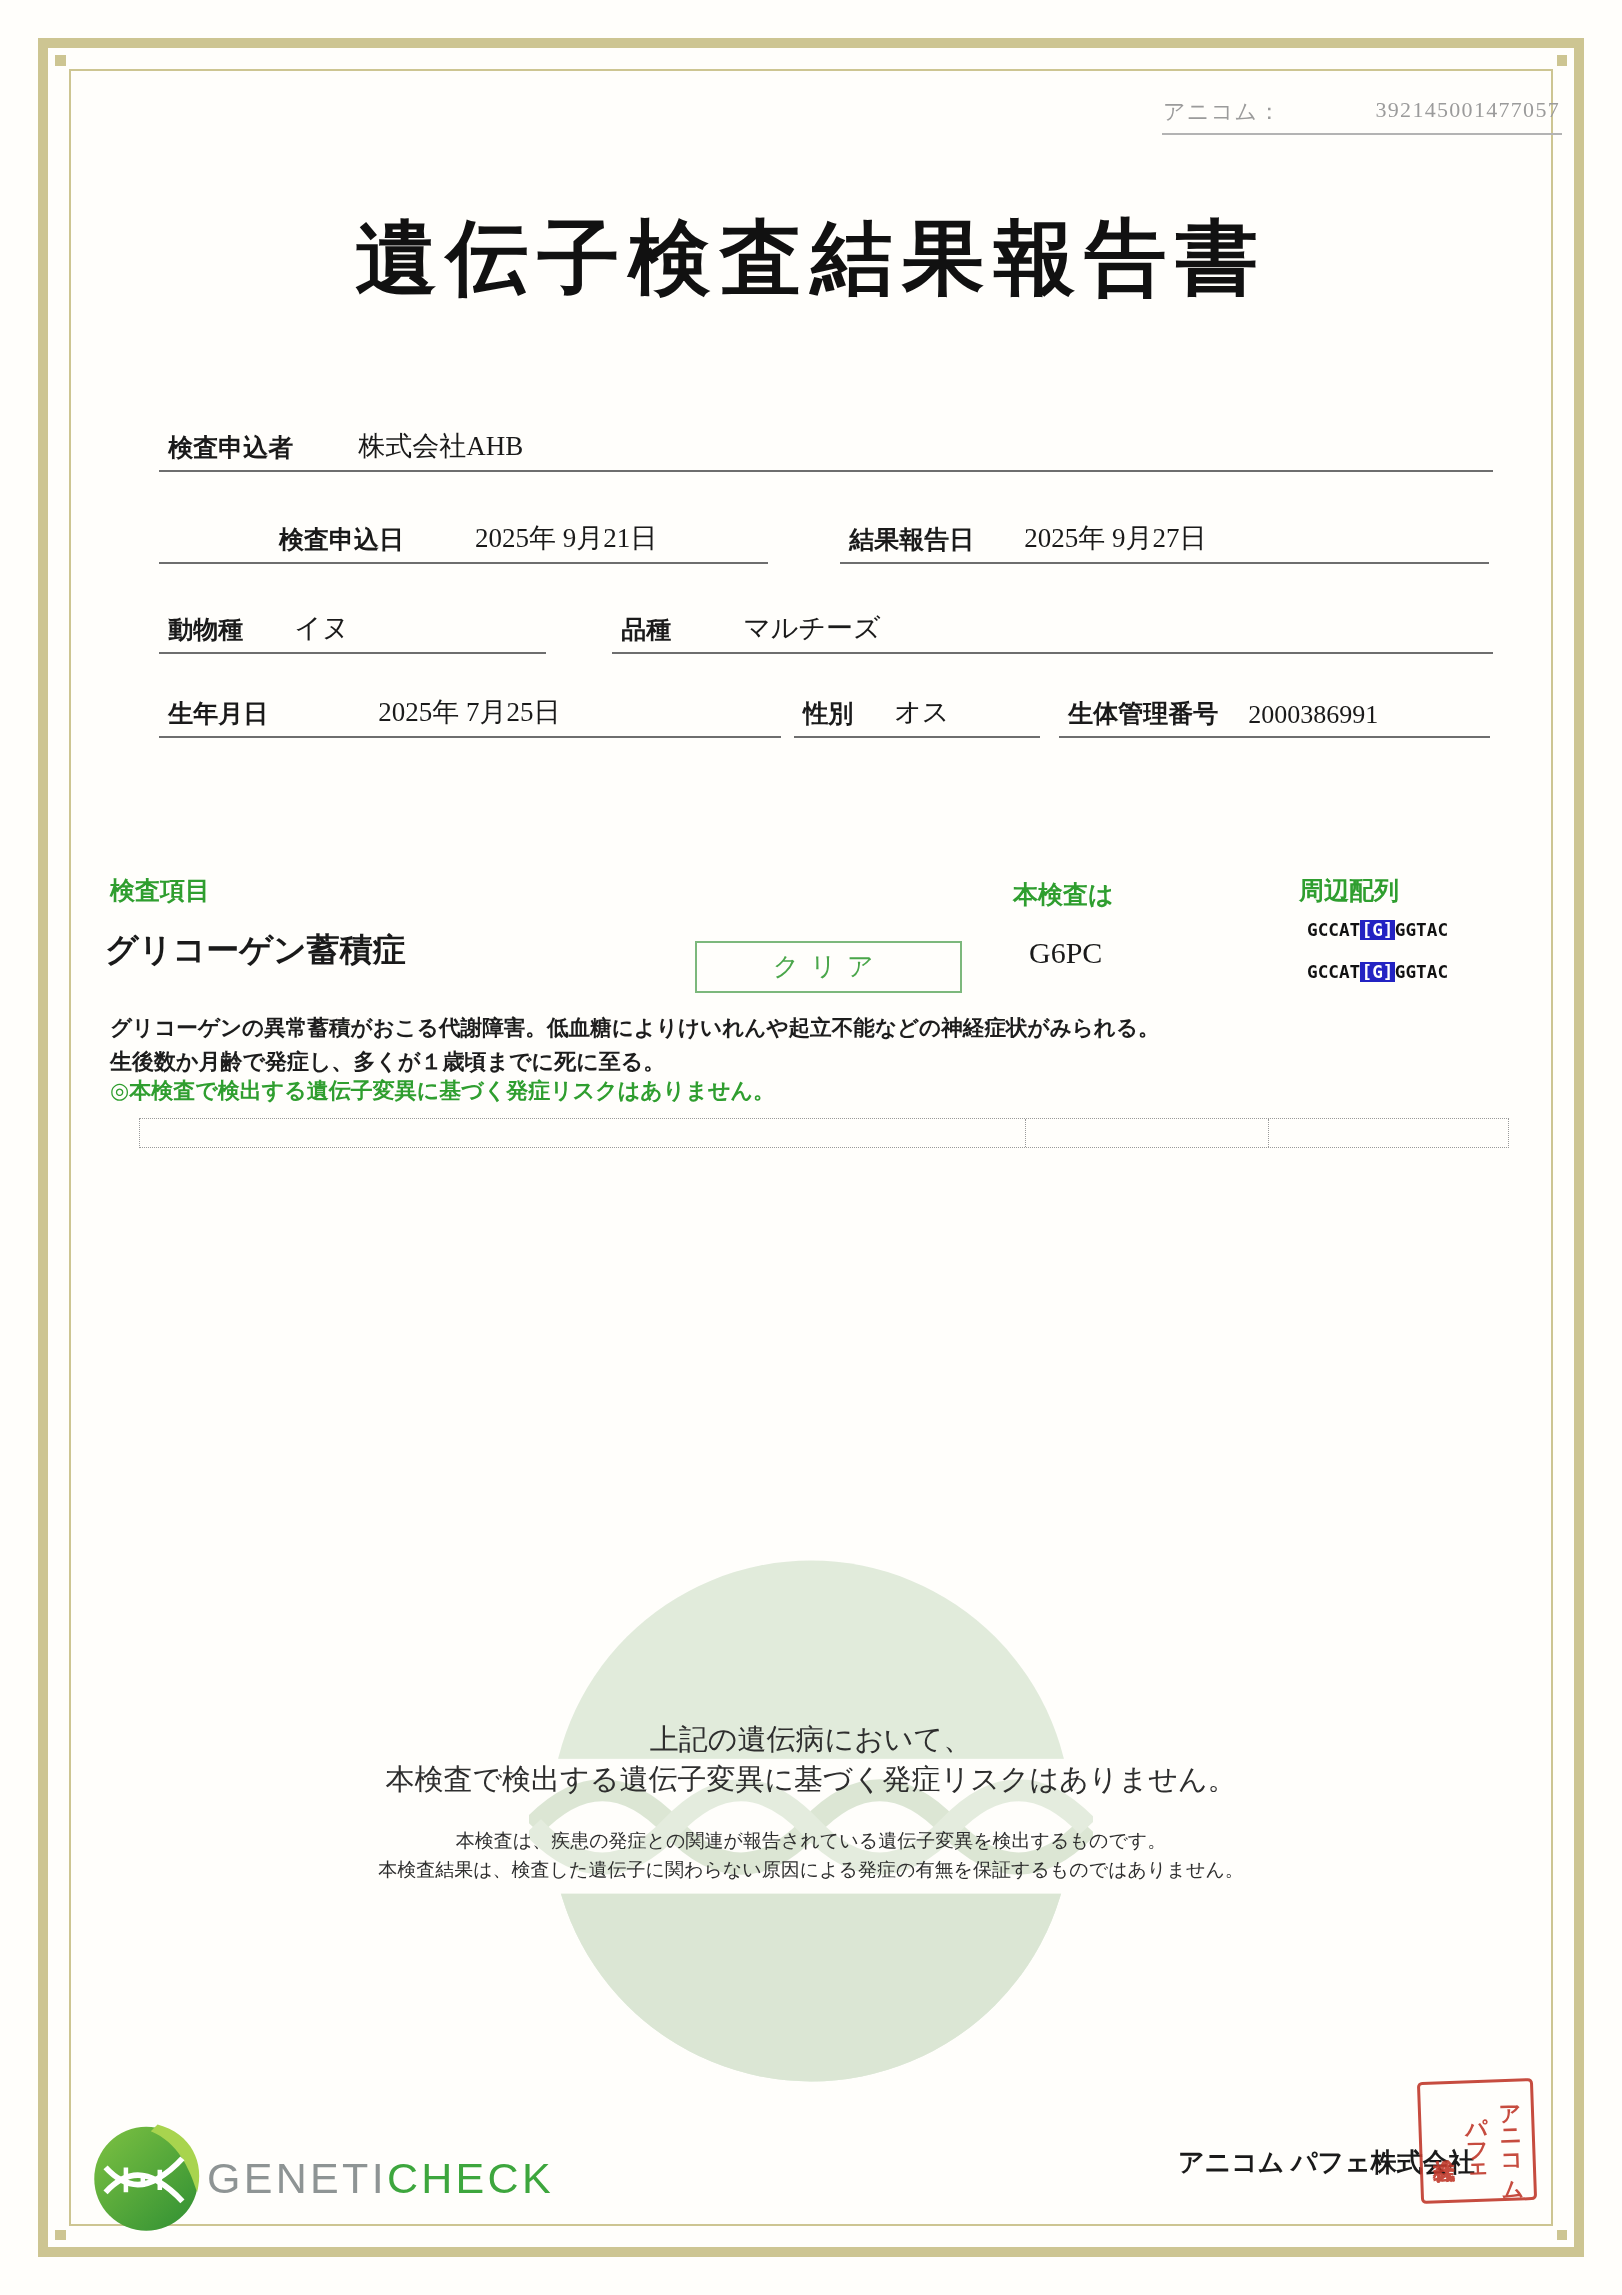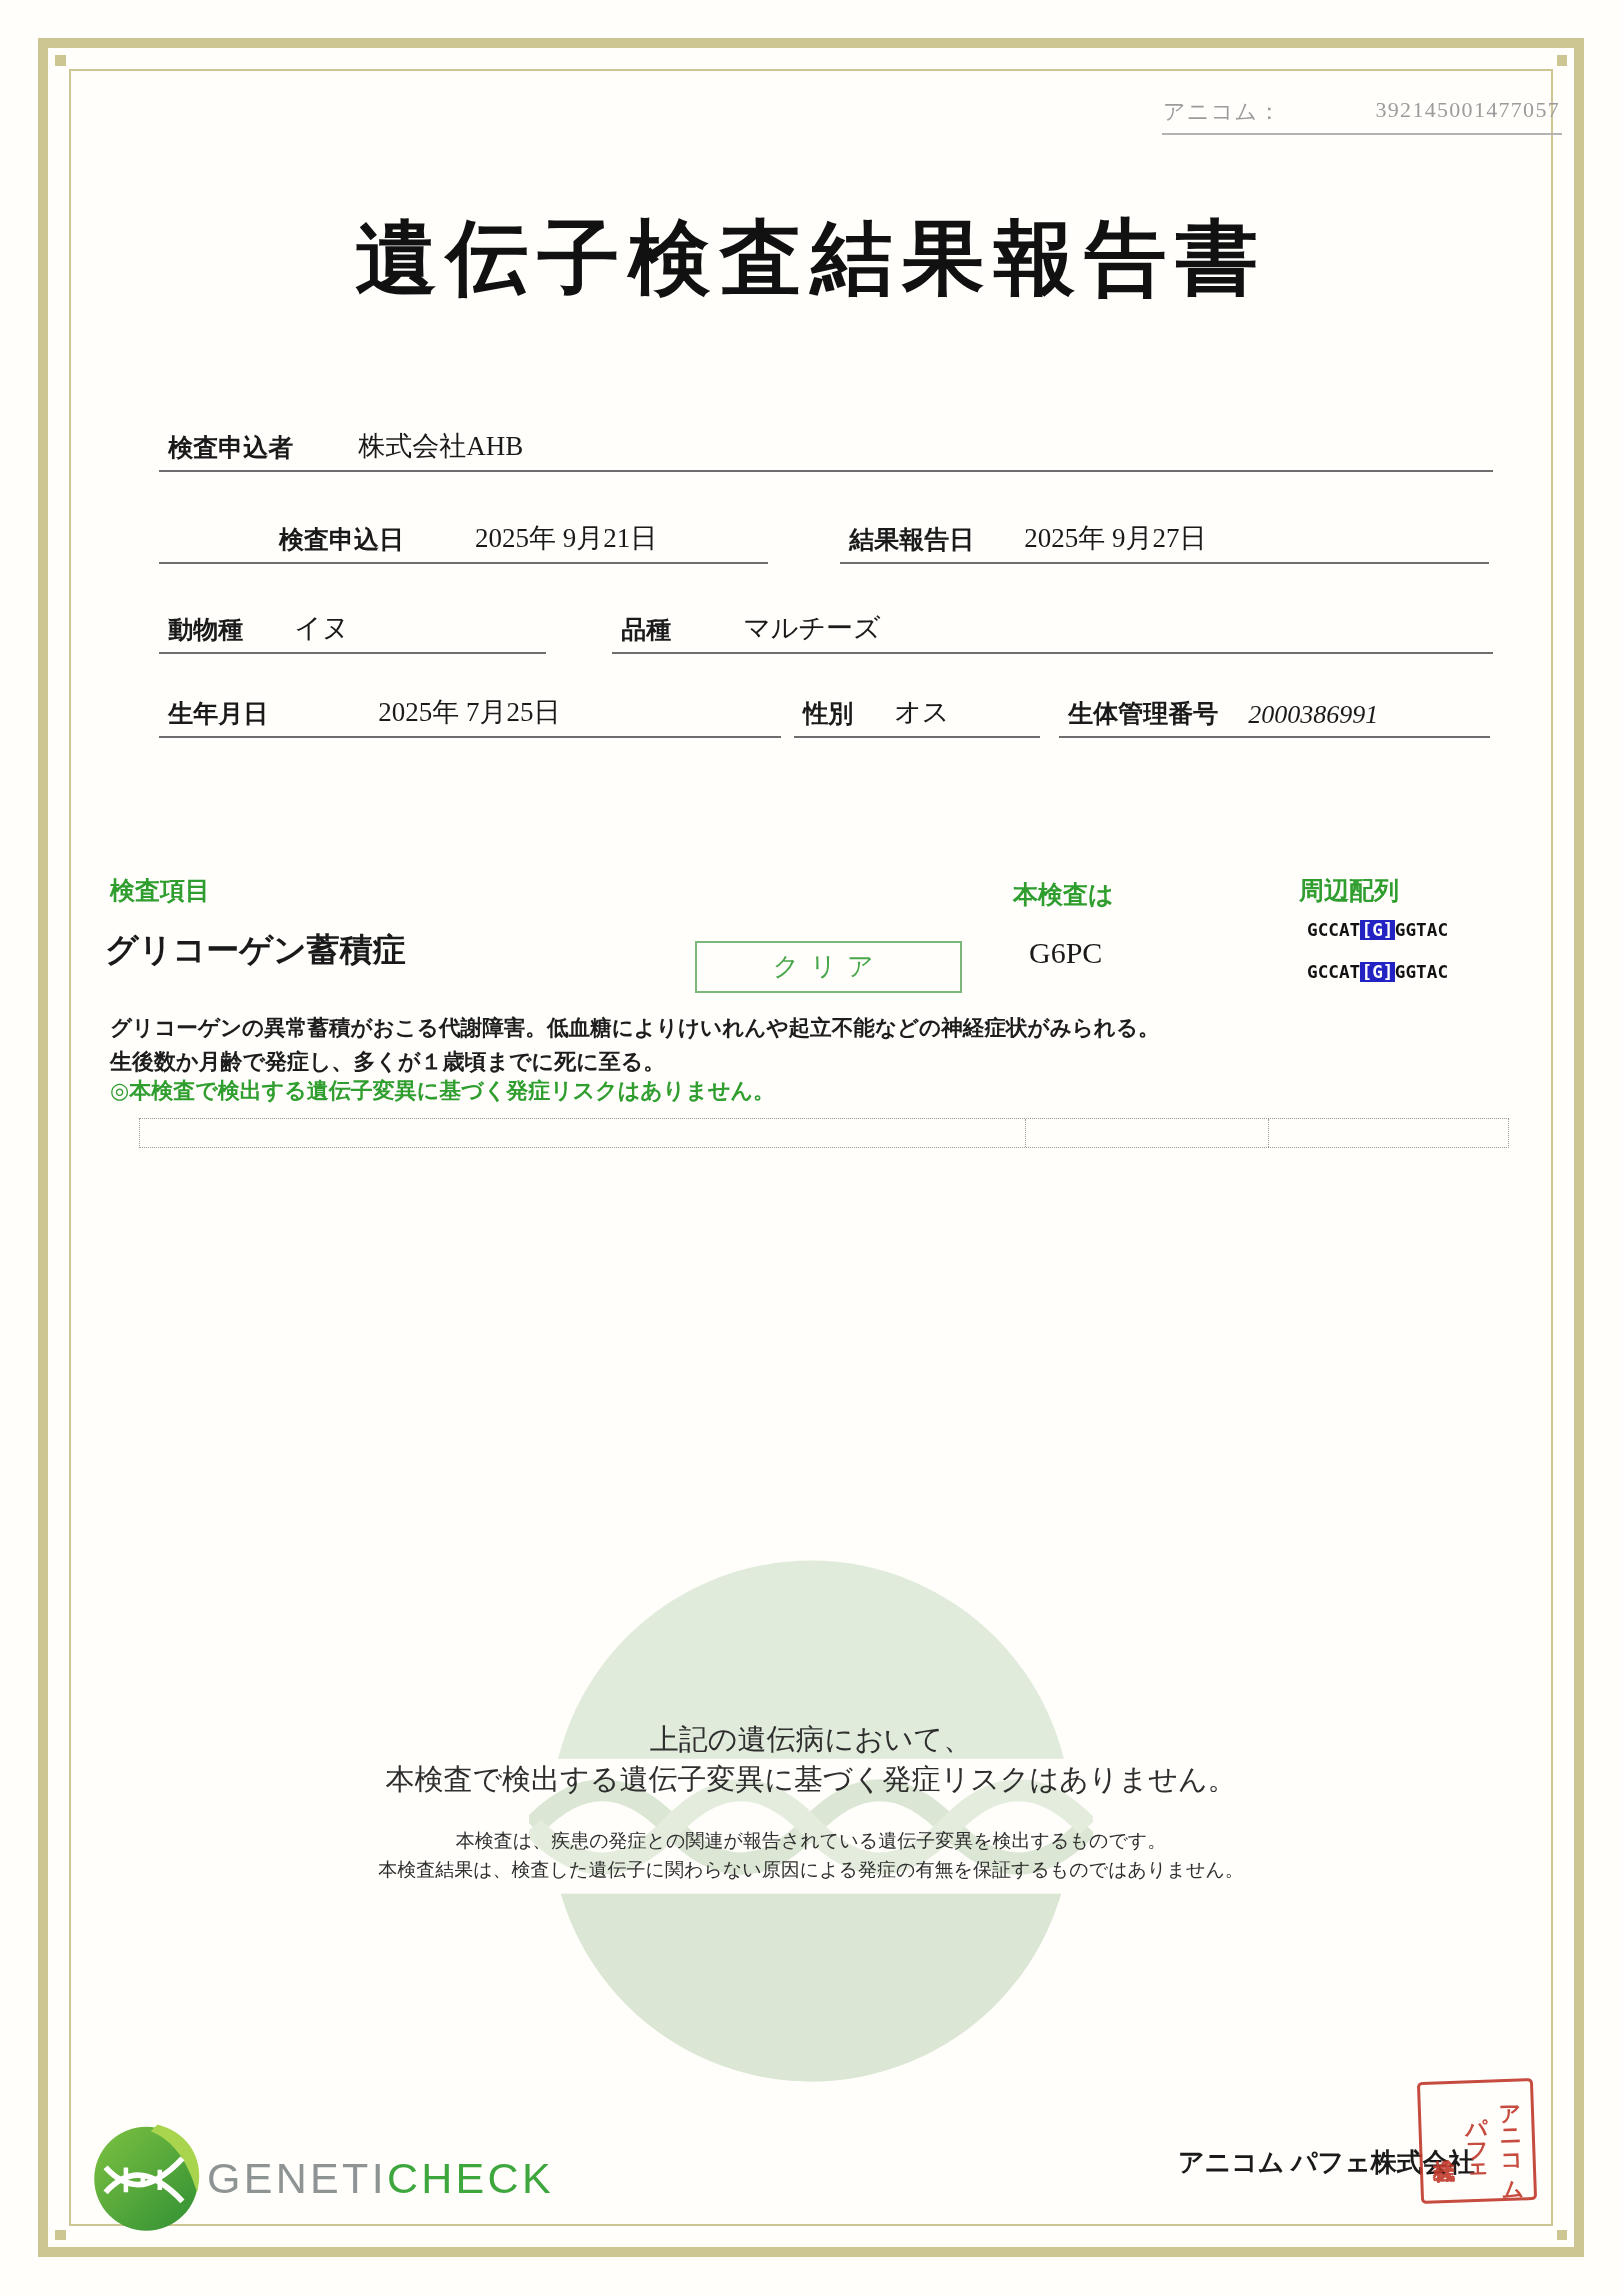--- a/index.html
+++ b/index.html
@@ -105,21 +105,21 @@
   <div class="field" style="left:159px;top:682px;width:622px;">
     <span class="flabel">生年月日</span>
     <span class="fvalue" style="margin-left:110px;">2025年 7月25日</span>
   </div>
   <div class="field" style="left:794px;top:682px;width:246px;">
     <span class="flabel">性別</span>
     <span class="fvalue" style="margin-left:41px;">オス</span>
   </div>
   <div class="field" style="left:1059px;top:682px;width:431px;">
     <span class="flabel">生体管理番号</span>
-    <span class="fvalue" style="margin-left:30px;font-size:26px;font-style:italic;">2000386991</span>
+    <span class="fvalue" style="margin-left:30px;font-size:26px;">2000386991</span>
   </div>
 
   <div class="rhead abs" style="left:110px;top:874px;">検査項目</div>
   <div class="rhead abs" style="left:1013px;top:878px;">本検査は</div>
   <div class="rhead abs" style="left:1299px;top:874px;">周辺配列</div>
 
   <div class="disease abs">グリコーゲン蓄積症</div>
   <div class="status-box abs">クリア</div>
   <div class="gene abs">G6PC</div>
 

